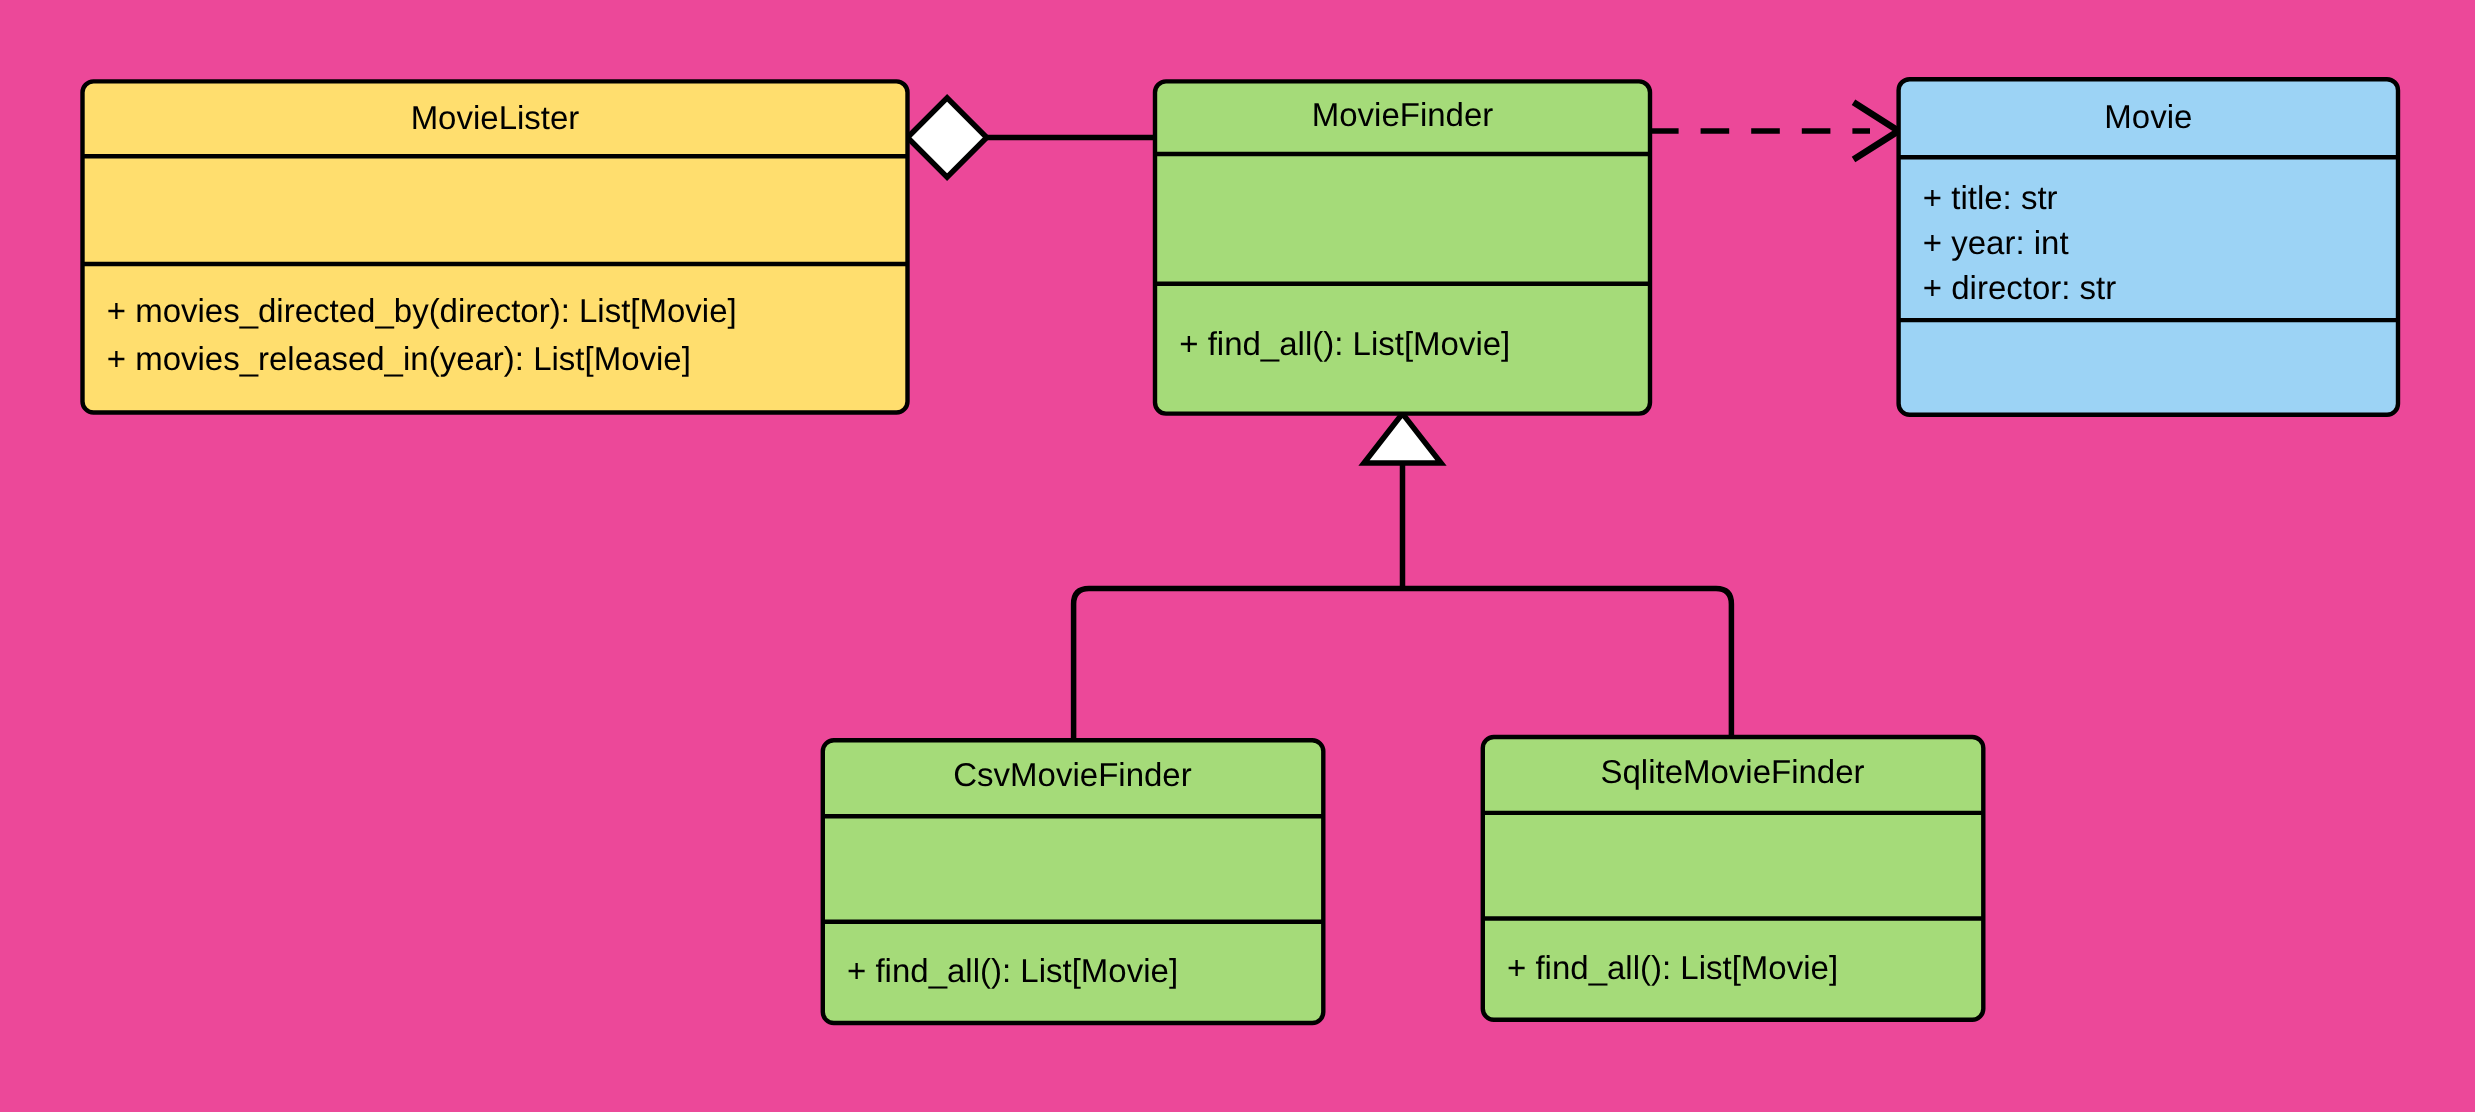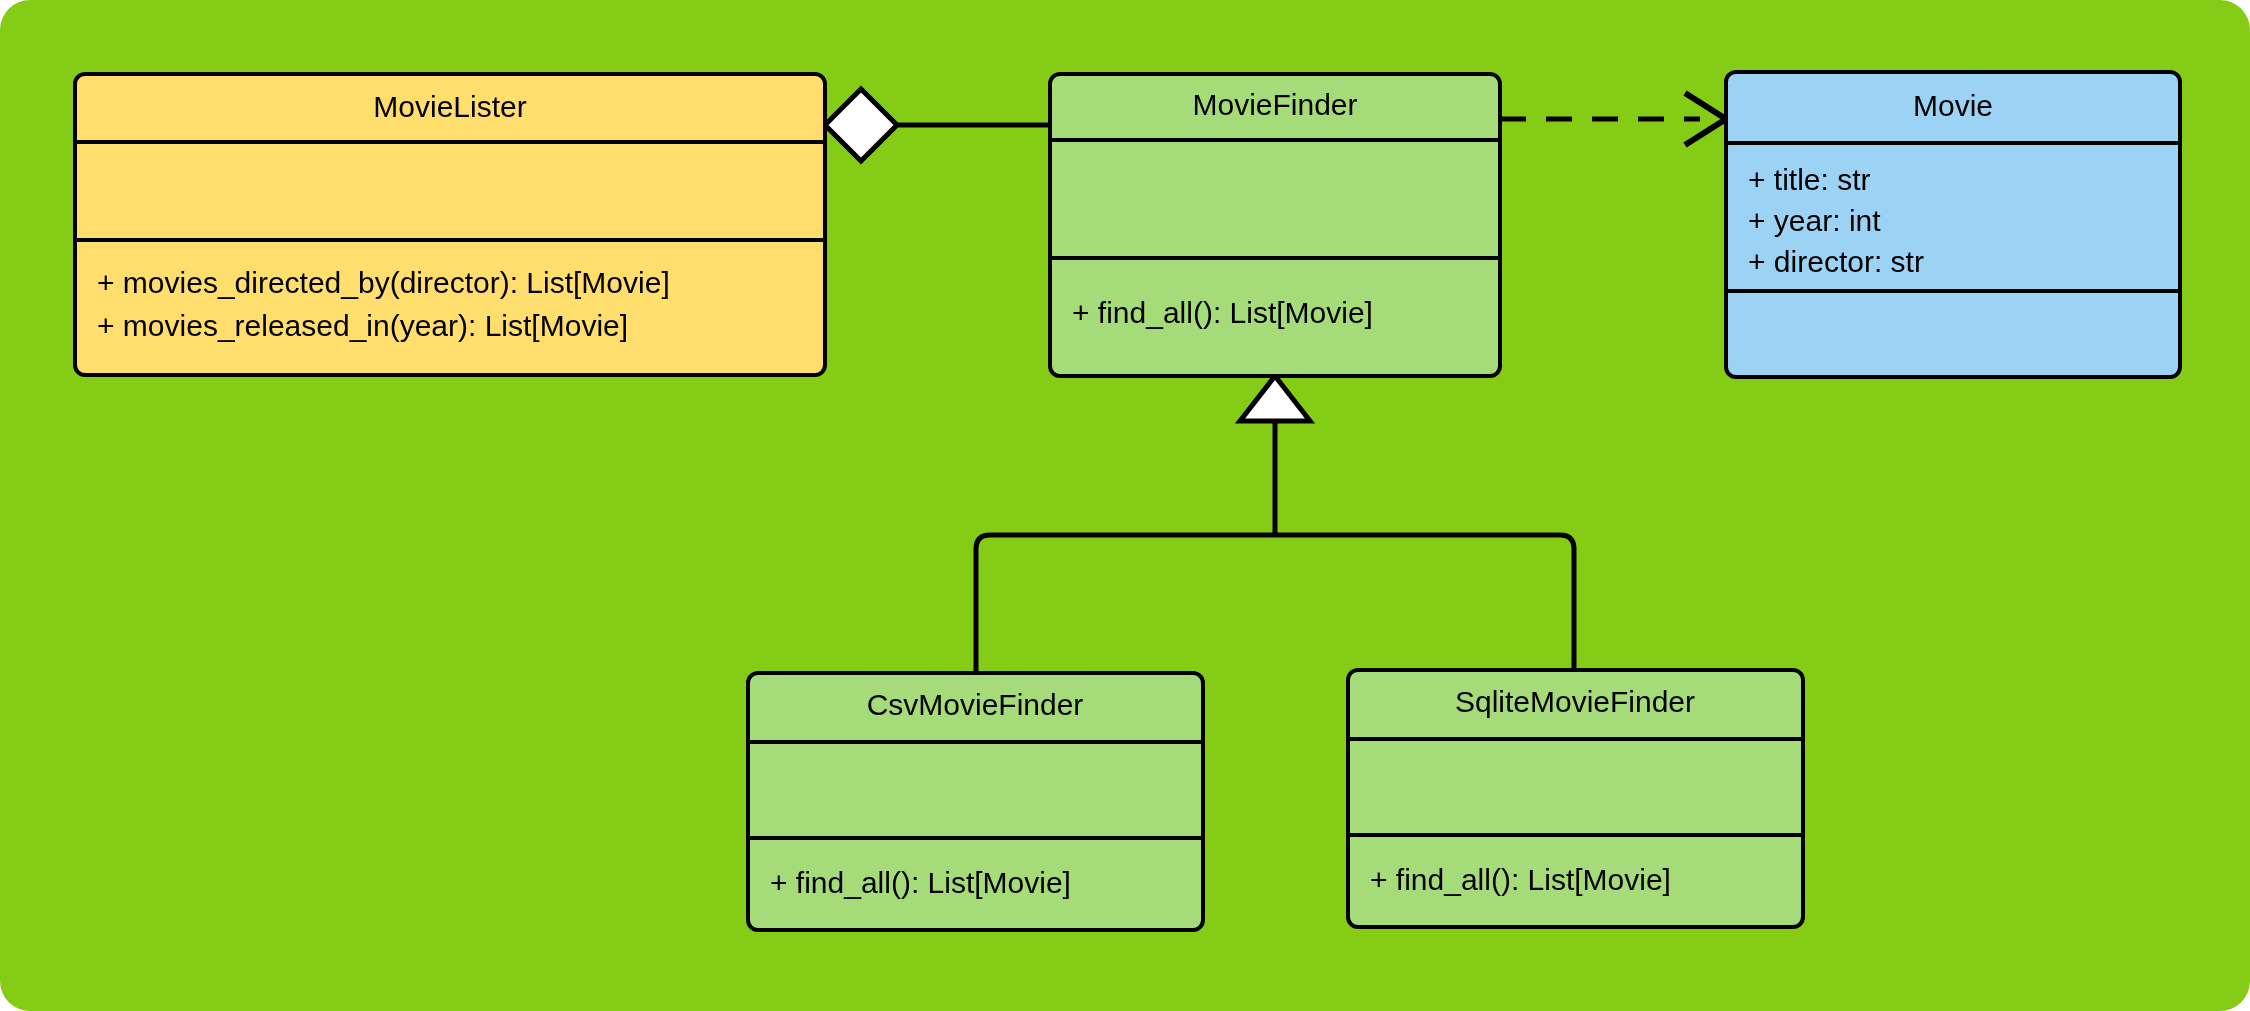--- a/index.html
+++ b/index.html
@@ -11,22 +11,21 @@
   body {
     width: 2250px;
     height: 1011px;
     overflow: hidden;
     font-family: "Liberation Sans", sans-serif;
   }
   #diagram-root {
     position: relative;
     width: 2250px;
     height: 1011px;
-    background: #84cc16;
-    border-radius: 30px;
+    background: #ec4899;
   }
   svg#uml-canvas {
     display: block;
     width: 2250px;
     height: 1011px;
   }
   .cls-box {
     stroke: #000000;
     stroke-width: 4;
   }

